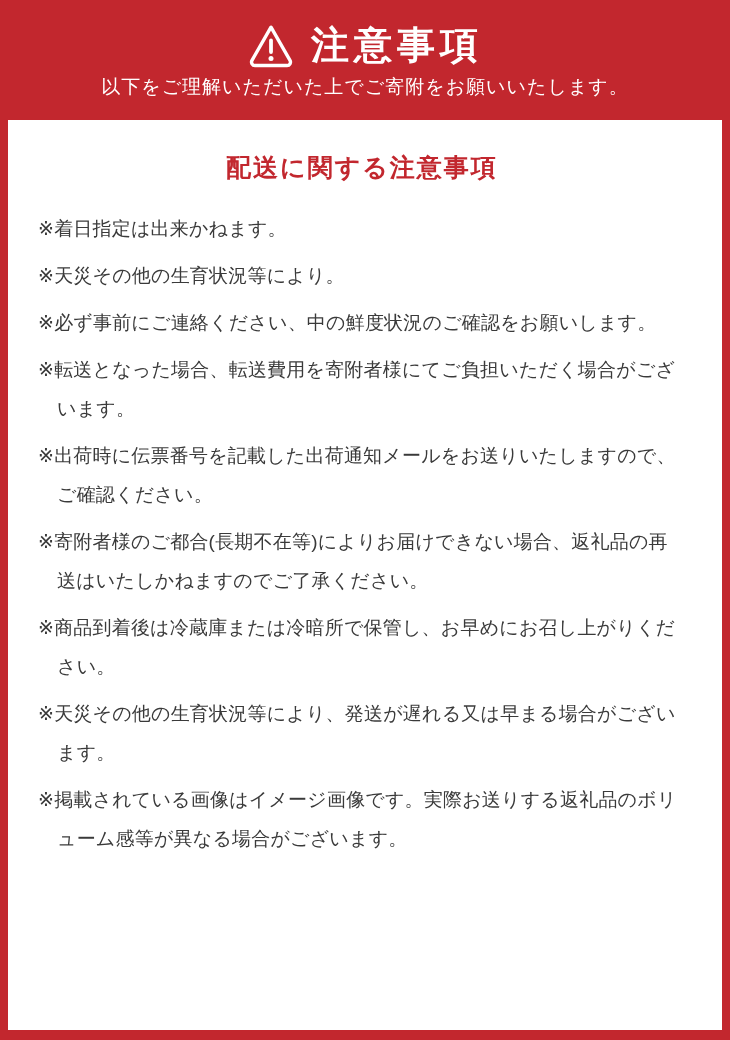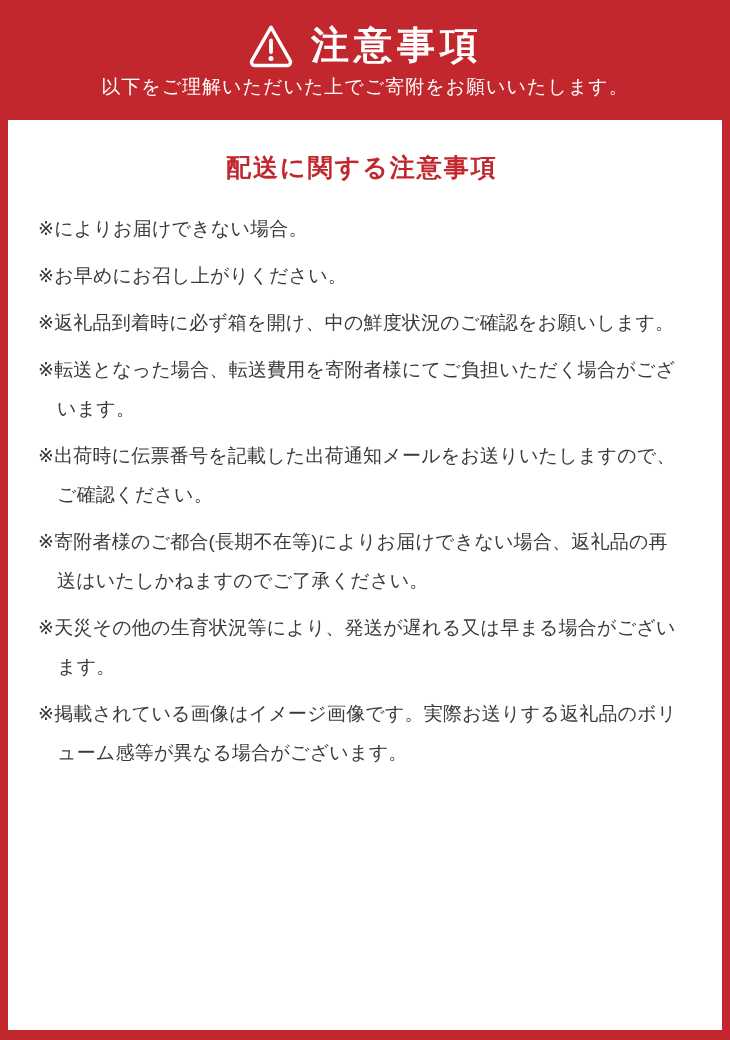--- a/index.html
+++ b/index.html
@@ -70,24 +70,25 @@
       </span>
       <h1 class="banner-title">注意事項</h1>
     </div>
     <p class="banner-subtitle">以下をご理解いただいた上でご寄附をお願いいたします。</p>
   </header>
 
   <main class="notice-body">
     <h2 class="section-heading">配送に関する注意事項</h2>
 
     <div class="notes-list">
-      <div class="note"><span class="note-marker">※</span><span class="note-text">によりお届けできない場合。</span></div>
-      <div class="note"><span class="note-marker">※</span><span class="note-text">お早めにお召し上がりください。</span></div>
-      <div class="note"><span class="note-marker">※</span><span class="note-text">返礼品到着時に必ず箱を開け、中の鮮度状況のご確認をお願いします。</span></div>
+      <div class="note"><span class="note-marker">※</span><span class="note-text">着日指定は出来かねます。</span></div>
+      <div class="note"><span class="note-marker">※</span><span class="note-text">天災その他の生育状況等により。</span></div>
+      <div class="note"><span class="note-marker">※</span><span class="note-text">必ず事前にご連絡ください、中の鮮度状況のご確認をお願いします。</span></div>
       <div class="note"><span class="note-marker">※</span><span class="note-text">転送となった場合、転送費用を寄附者様にてご負担いただく場合がございます。</span></div>
       <div class="note"><span class="note-marker">※</span><span class="note-text">出荷時に伝票番号を記載した出荷通知メールをお送りいたしますので、ご確認ください。</span></div>
       <div class="note"><span class="note-marker">※</span><span class="note-text">寄附者様のご都合(長期不在等)によりお届けできない場合、返礼品の再送はいたしかねますのでご了承ください。</span></div>
+      <div class="note"><span class="note-marker">※</span><span class="note-text">商品到着後は冷蔵庫または冷暗所で保管し、お早めにお召し上がりください。</span></div>
       <div class="note"><span class="note-marker">※</span><span class="note-text">天災その他の生育状況等により、発送が遅れる又は早まる場合がございます。</span></div>
       <div class="note"><span class="note-marker">※</span><span class="note-text">掲載されている画像はイメージ画像です。実際お送りする返礼品のボリューム感等が異なる場合がございます。</span></div>
     </div>
   </main>
 
 </div>
 
 </body></html>

